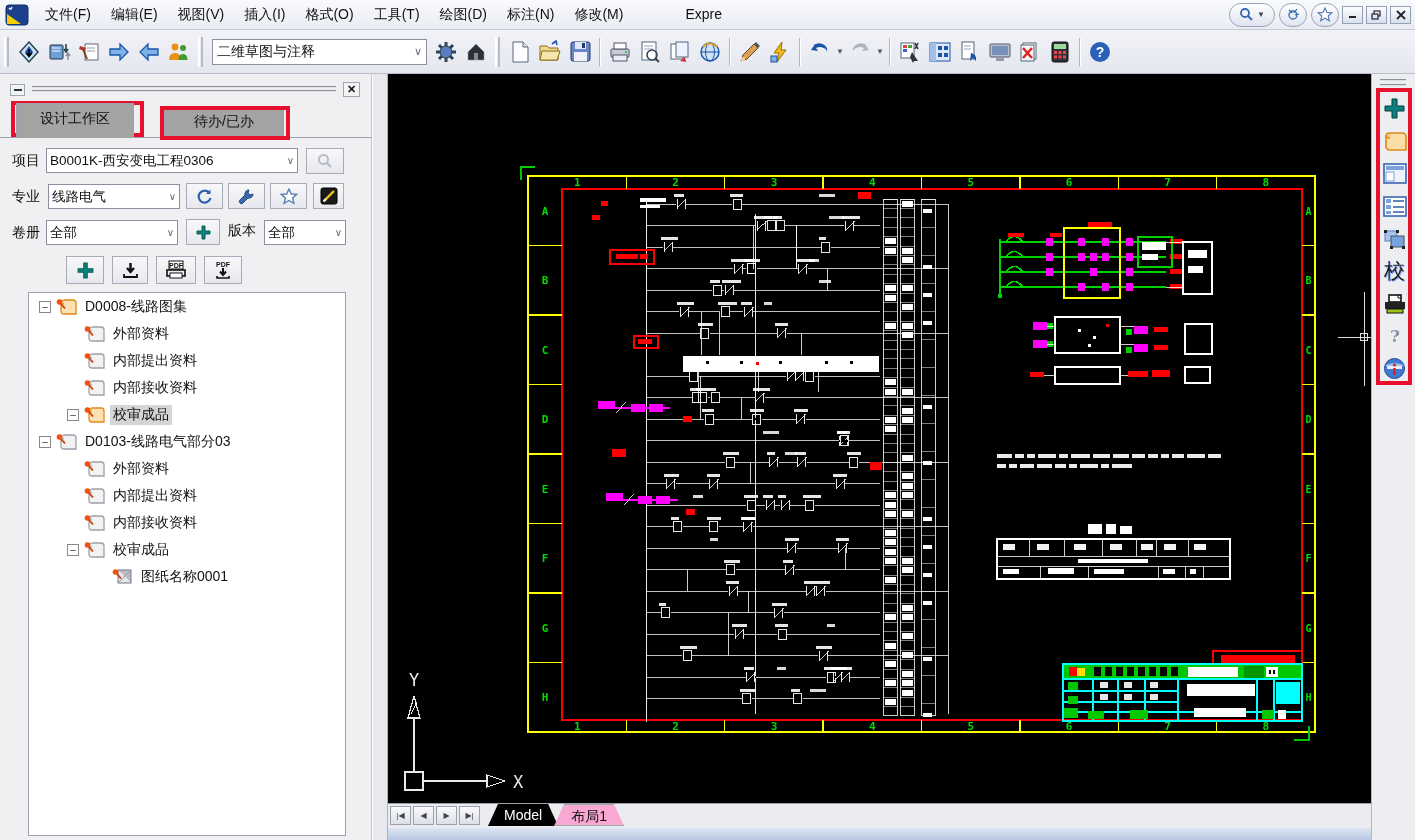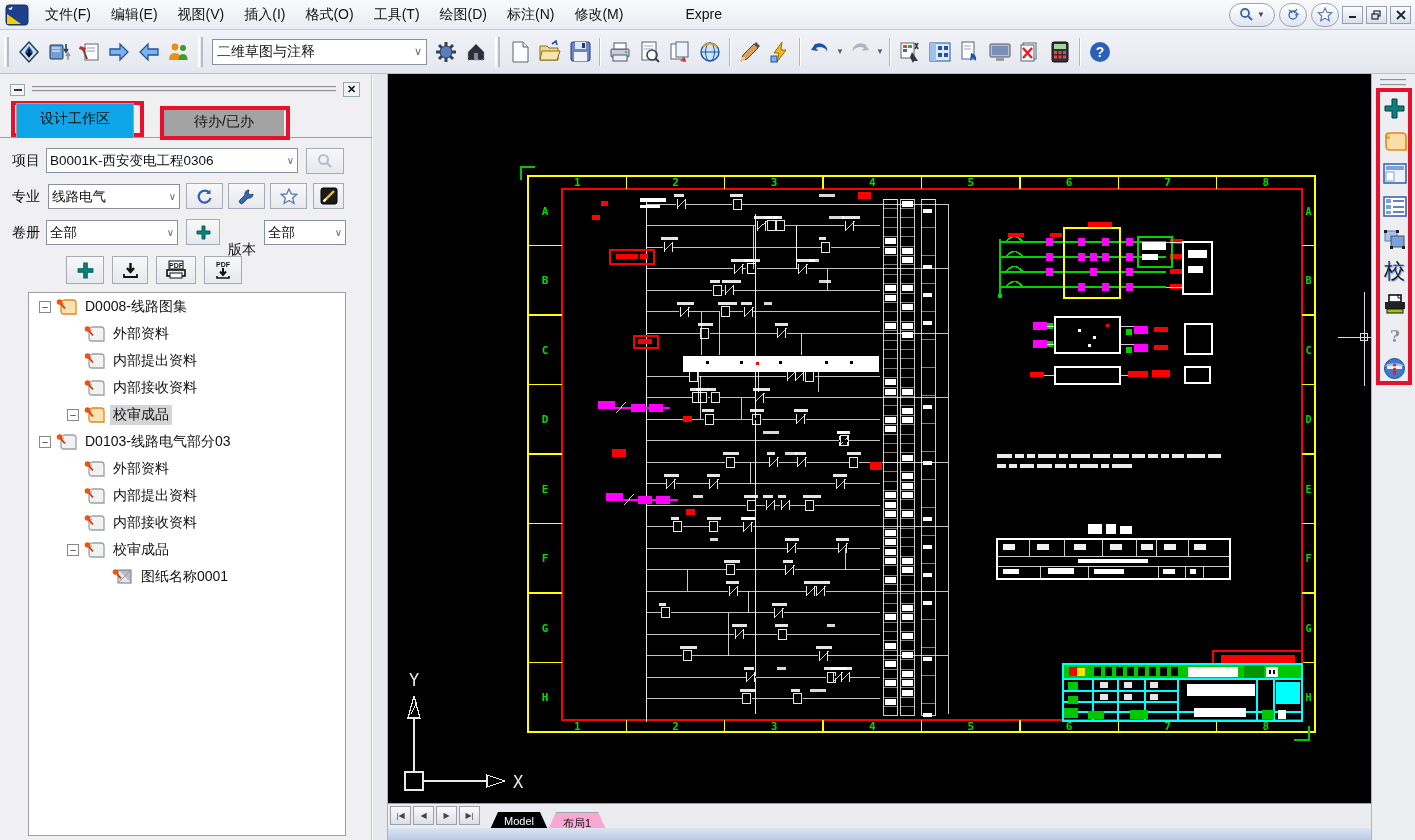--- a/index.html
+++ b/index.html
@@ -27,40 +27,40 @@
   #workspace-combo .chev{margin-left:auto;color:#667;font-size:11px}
   .ddarrow{width:10px;height:30px;display:flex;align-items:center;justify-content:center;font-size:8px;color:#556}
 
   
   #left-panel{position:absolute;left:0;top:74px;width:372px;height:766px;background:#f0f0f3;border-right:1px solid #c2c5cf}
   #gutter{position:absolute;left:372px;top:74px;width:16px;height:766px;background:#e7e9ee;border-right:1px solid #aeb1bc;border-left:1px solid #fff}
   #panel-minus{left:10px;top:10px;width:15px;height:12px;background:#f4f4f6;border:1px solid #9aa;display:flex;align-items:center;justify-content:center}
   #panel-grip{left:32px;top:12px;width:304px;height:6px;border-top:2px groove #dfe1e8;border-bottom:2px groove #dfe1e8}
   #panel-close{left:343px;top:8px;width:17px;height:15px;background:#f4f4f6;border:1px solid #9aa;display:flex;align-items:center;justify-content:center;font-size:11px;font-weight:bold}
   .tab{position:absolute;border:1px solid #9aa0ad;border-bottom:none;font-size:14px;text-align:center;padding-top:6px}
-  #tab-active{left:16px;top:29px;width:118px;height:35px;background:#0ea5e9;z-index:2}
+  #tab-active{left:16px;top:29px;width:118px;height:35px;background:#a3a3a3;z-index:2}
   #tab-inactive{left:164px;top:32px;width:120px;height:32px;background:#a3a3a3}
   #tab-divider{left:0;top:63px;width:372px;height:1px;background:#9aa0ad}
   .frow-label{position:absolute;font-size:14px}
   .combo{position:absolute;height:25px;background:#fff;border:1px solid #8b90a0;display:flex;align-items:center;font-size:13.5px;padding:0 3px;overflow:hidden;white-space:nowrap}
   .combo .chev{margin-left:auto;color:#667;font-size:10px;flex:0 0 auto}
   .sbtn{position:absolute;height:26px;background:linear-gradient(#f8f8fa,#e7e8ee);border:1px solid #a7abb8;display:flex;align-items:center;justify-content:center}
   #tree-box{position:absolute;left:28px;top:218px;width:318px;height:544px;background:#fff;border:1px solid #9ba0ac;overflow:hidden}
   .tree-row{height:27px;display:flex;align-items:center;font-size:14px;white-space:nowrap}
   .expand-box{width:12px;height:12px;border:1px solid #888;background:#fff;font-size:10px;line-height:10px;text-align:center;color:#333;flex:0 0 auto;margin-right:5px}
   .tree-spacer{width:17px;flex:0 0 auto}
   .tree-icon{width:22px;height:18px;flex:0 0 auto;margin-right:4px}
   .tree-label{padding:1px 3px}
   .tree-label.sel{background:#d5d5d8}
 
   
   #drawing{position:absolute;left:388px;top:74px;width:983px;height:729px;background:#000}
   #tabbar{position:absolute;left:388px;top:803px;width:983px;height:25px;background:#ebecf0;border-top:1px solid #9a9da8;display:flex;align-items:flex-start}
   .navbtn{width:21px;height:19px;margin-top:2px;background:linear-gradient(#fafbfd,#dcdfe8);border:1px solid #9aa0ac;display:flex;align-items:center;justify-content:center;font-size:8px;color:#444;margin-left:2px}
-  .sheet-tab{height:22px;margin-top:8px;padding:3px 16px 0 16px;font-size:11px;clip-path:polygon(10px 0,calc(100% - 10px) 0,100% 100%,0 100%)}
+  .sheet-tab{height:22px;margin-top:0;padding:3px 16px 0 16px;font-size:14px;clip-path:polygon(10px 0,calc(100% - 10px) 0,100% 100%,0 100%)}
   #tab-model{background:#000;color:#fff;margin-left:8px}
   #tab-layout{background:#f9a8d4;color:#111;border:1px solid #9aa;margin-left:-4px}
   #statusbar{position:absolute;left:388px;top:828px;width:983px;height:12px;background:linear-gradient(#dde5f2,#b9c8e4)}
 
   
   #right-strip{position:absolute;left:1371px;top:74px;width:44px;height:766px;background:#eceef2;border-left:1px solid #b3b6c1}
   #rgrip{position:absolute;left:8px;top:5px;width:26px;height:7px;border-top:2px groove #dde0e8;border-bottom:2px groove #dde0e8}
   .ricon{position:absolute;left:9px;width:27px;height:27px;display:flex;align-items:center;justify-content:center}
 
   
@@ -403,21 +403,21 @@
     <span class="frow-label" style="left:12px;top:150px">卷册</span>
     <div class="combo" style="left:46px;top:146px;width:132px">
       <span>全部</span>
       <span class="chev">∨</span>
     </div>
     <div class="sbtn" style="left:186px;top:145px;width:34px">
       <svg width="15" height="15" viewBox="0 0 15 15">
           <path d="M6 1 h3 v5 h5 v3 h-5 v5 h-3 v-5 H1 v-3 h5Z" fill="#0e7f7f" stroke="#065"></path>
         </svg>
     </div>
-    <span class="frow-label" style="left:228px;top:167px">版本</span>
+    <span class="frow-label" style="left:228px;top:148px">版本</span>
     <div class="combo" style="left:264px;top:146px;width:82px">
       <span>全部</span>
       <span class="chev">∨</span>
     </div>
 
     <div class="sbtn" style="left:66px;top:182px;width:38px;height:28px">
       <svg width="17" height="17" viewBox="0 0 15 15">
           <path d="M6 1 h3 v5 h5 v3 h-5 v5 h-3 v-5 H1 v-3 h5Z" fill="#0e7f7f" stroke="#065"></path>
         </svg>
     </div>

